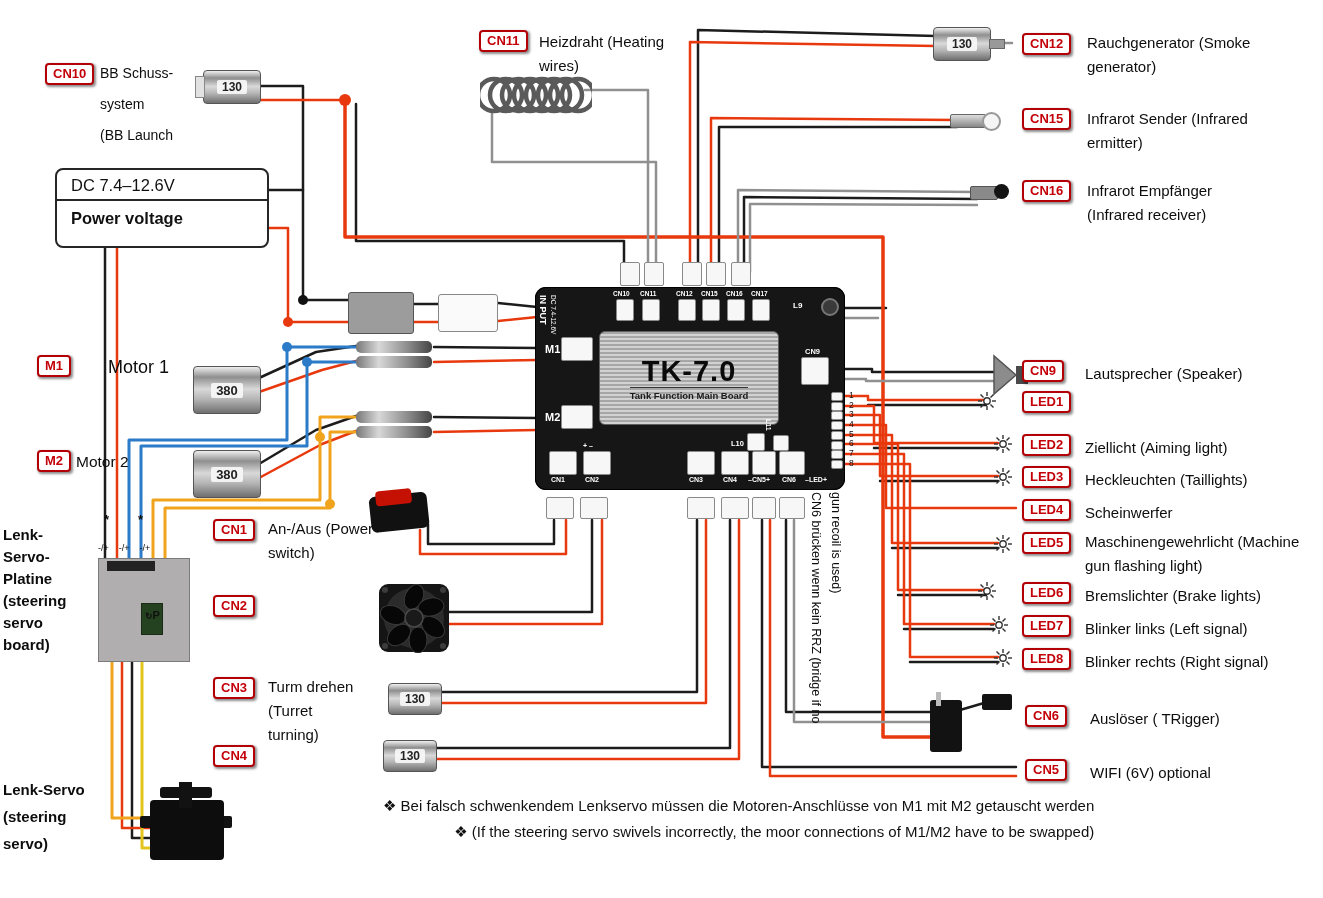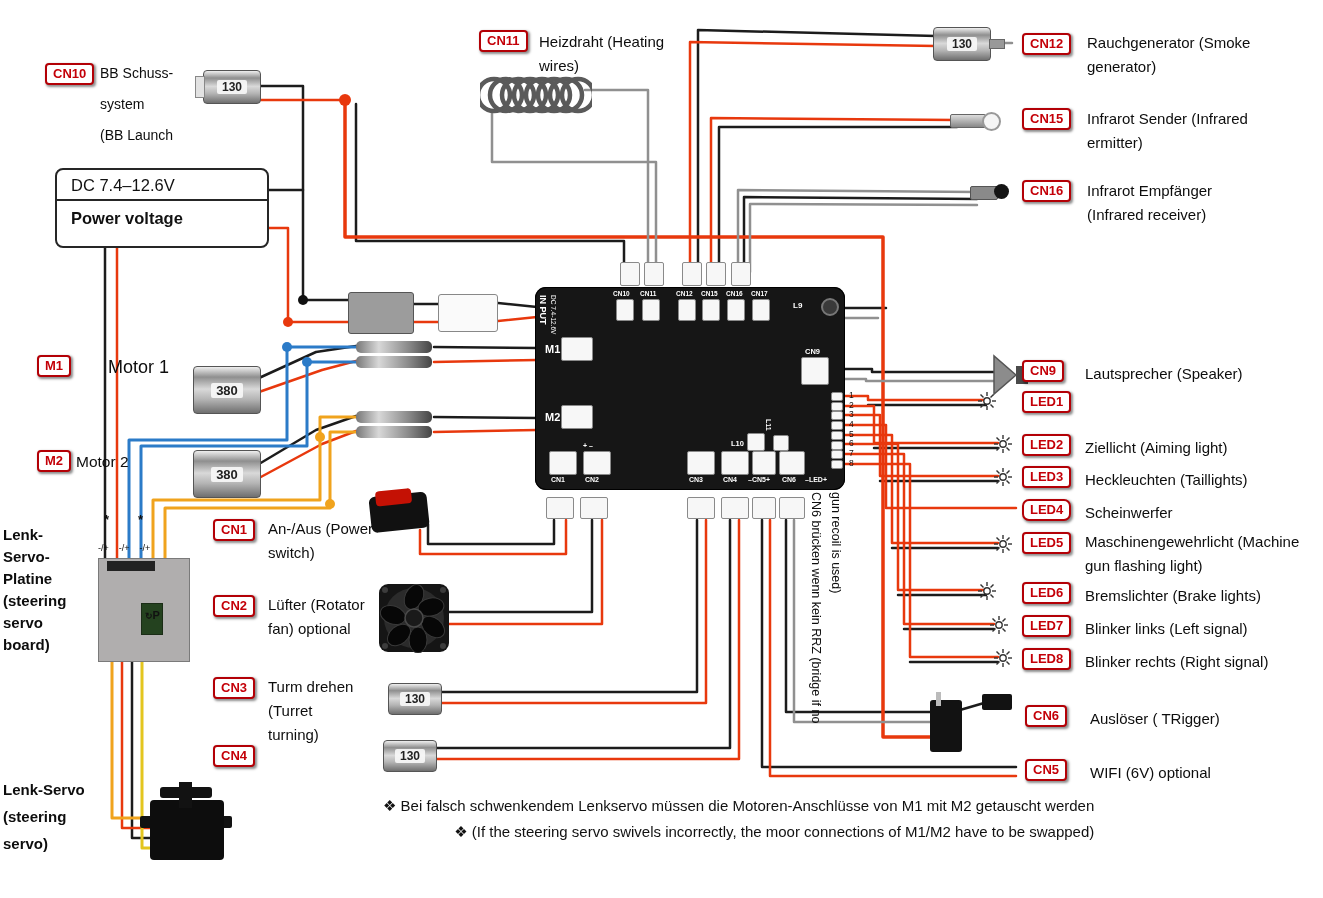--- a/index.html
+++ b/index.html
@@ -149,20 +149,24 @@
     <div class="wlab" style="left:166px;top:3px;font-size:6.5px;">CN15</div>
     <div class="wlab" style="left:191px;top:3px;font-size:6.5px;">CN16</div>
     <div class="wlab" style="left:216px;top:3px;font-size:6.5px;">CN17</div>
     <div class="conn" style="left:81px;top:12px;width:16px;height:20px;"></div>
     <div class="conn" style="left:107px;top:12px;width:16px;height:20px;"></div>
     <div class="conn" style="left:143px;top:12px;width:16px;height:20px;"></div>
     <div class="conn" style="left:167px;top:12px;width:16px;height:20px;"></div>
     <div class="conn" style="left:192px;top:12px;width:16px;height:20px;"></div>
     <div class="conn" style="left:217px;top:12px;width:16px;height:20px;"></div>
 
+    <div id="plate">
+      <div class="t">TK-7.0</div>
+      <div class="s">Tank Function Main Board</div>
+    </div>
 
     <div class="wlab" style="left:258px;top:14px;font-size:8px;">L9</div>
     <div class="abs" style="left:286px;top:11px;width:14px;height:14px;border-radius:50%;background:#3a3a3a;border:2px solid #777;z-index:5;"></div>
     <div class="wlab" style="left:270px;top:60px;font-size:7.5px;">CN9</div>
     <div class="conn" style="left:266px;top:70px;width:26px;height:26px;"></div>
     <div class="wlab" style="left:196px;top:152px;font-size:7.5px;">L10</div>
     <div class="wlab vtext" style="left:230px;top:132px;font-size:7px;">L11</div>
     <div class="conn" style="left:212px;top:146px;width:16px;height:16px;"></div>
     <div class="conn" style="left:238px;top:148px;width:14px;height:14px;"></div>
 
@@ -365,21 +369,21 @@
         <line x1="14" y1="9" x2="18" y2="9"></line>
         <line x1="2.5" y1="2.5" x2="5.5" y2="5.5"></line>
         <line x1="12.5" y1="12.5" x2="15.5" y2="15.5"></line>
         <line x1="15.5" y1="2.5" x2="12.5" y2="5.5"></line>
         <line x1="2.5" y1="15.5" x2="5.5" y2="12.5"></line>
       </g>
     </svg>
   <div class="badge" style="left:1022px;top:466px;">LED3</div>
   <div class="lbl nowrap" style="left:1085px;top:468px;">Heckleuchten (Taillights)</div>
 
-  <div class="badge" style="left:1022px;top:499px;border-radius:7px;">LED4</div>
+  <div class="badge" style="left:1022px;top:499px;">LED4</div>
   <div class="lbl nowrap" style="left:1085px;top:501px;text-align:right;">Scheinwerfer</div>
 
   <svg class="abs" style="left:994px;top:535px;z-index:4;" width="18" height="18">
       <g stroke="#333" stroke-width="1.4">
         <circle cx="9" cy="9" r="3.2" fill="#fff"></circle>
         <line x1="9" y1="0" x2="9" y2="4"></line>
         <line x1="9" y1="14" x2="9" y2="18"></line>
         <line x1="0" y1="9" x2="4" y2="9"></line>
         <line x1="14" y1="9" x2="18" y2="9"></line>
         <line x1="2.5" y1="2.5" x2="5.5" y2="5.5"></line>
@@ -449,21 +453,20 @@
   <div class="lbl nowrap" style="left:1090px;top:761px;">WIFI (6V) optional</div>
 
   <div class="badge" style="left:213px;top:519px;">CN1</div>
   <div class="lbl" style="left:268px;top:517px;width:110px;">An-/Aus (Power switch)</div>
   <div class="abs" style="left:370px;top:486px;width:64px;height:50px;transform:rotate(-6deg);z-index:4;">
     <div class="abs" style="left:0;top:8px;width:58px;height:36px;background:#111;border-radius:6px;"></div>
     <div class="abs" style="left:7px;top:3px;width:36px;height:15px;background:#c41104;border-radius:4px;"></div>
   </div>
 
   <div class="badge" style="left:213px;top:595px;">CN2</div>
-  <div class="lbl" style="left:268px;top:593px;width:114px;">Lüfter (Rotator fan) optional</div>
   <svg class="abs" style="left:378px;top:583px;z-index:4;" width="72" height="70">
     <rect x="1" y="1" width="70" height="68" rx="9" fill="#151515"></rect>
     <circle cx="36" cy="35" r="30" fill="#2b2b2b"></circle>
     <g fill="#070707" stroke="#3a3a3a" stroke-width="1">
       <ellipse cx="36" cy="14" rx="9" ry="13" transform="rotate(25 36 14)"></ellipse>
       <ellipse cx="53" cy="24" rx="9" ry="13" transform="rotate(80 53 24)"></ellipse>
       <ellipse cx="55" cy="44" rx="9" ry="13" transform="rotate(130 55 44)"></ellipse>
       <ellipse cx="40" cy="57" rx="9" ry="13" transform="rotate(180 40 57)"></ellipse>
       <ellipse cx="21" cy="52" rx="9" ry="13" transform="rotate(230 21 52)"></ellipse>
       <ellipse cx="15" cy="32" rx="9" ry="13" transform="rotate(290 15 32)"></ellipse>

